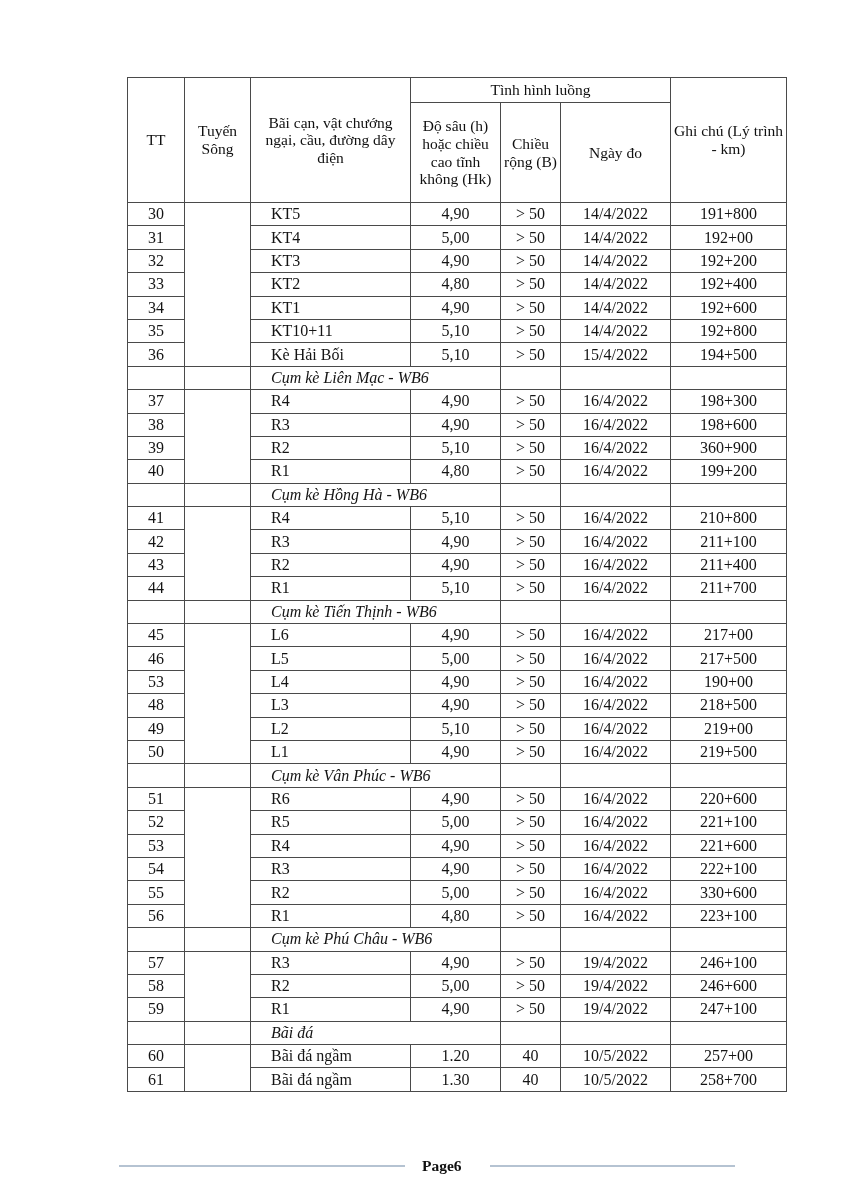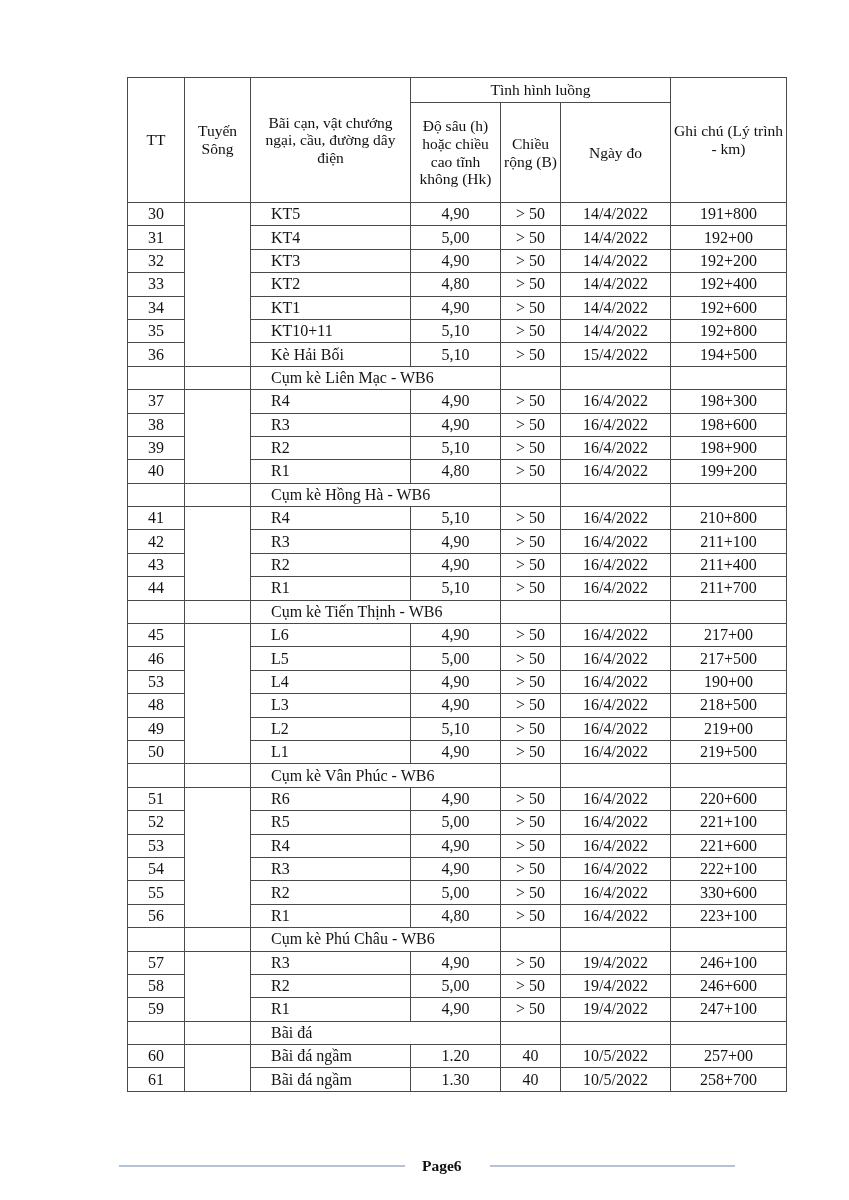--- a/index.html
+++ b/index.html
@@ -49,20 +49,21 @@
     line-height: 1;
     text-align: center;
     padding: 0 2px;
     white-space: nowrap;
   }
   table.survey tbody td.name {
     text-align: left;
     padding-left: 20px;
   }
   table.survey tbody tr.section-row td.name {
+    font-style: italic;
   }
   .footer {
     position: absolute;
     left: 119px;
     top: 1154px;
     width: 616px;
     height: 24px;
     display: flex;
     align-items: center;
   }
@@ -191,21 +192,21 @@
             <td>&gt; 50</td>
             <td>16/4/2022</td>
             <td>198+600</td>
           </tr>
           <tr>
             <td>39</td>
             <td class="name">R2</td>
             <td>5,10</td>
             <td>&gt; 50</td>
             <td>16/4/2022</td>
-            <td>198+900</td>
+            <td>360+900</td>
           </tr>
           <tr>
             <td>40</td>
             <td class="name">R1</td>
             <td>4,80</td>
             <td>&gt; 50</td>
             <td>16/4/2022</td>
             <td>199+200</td>
           </tr>
           <tr class="section-row">

